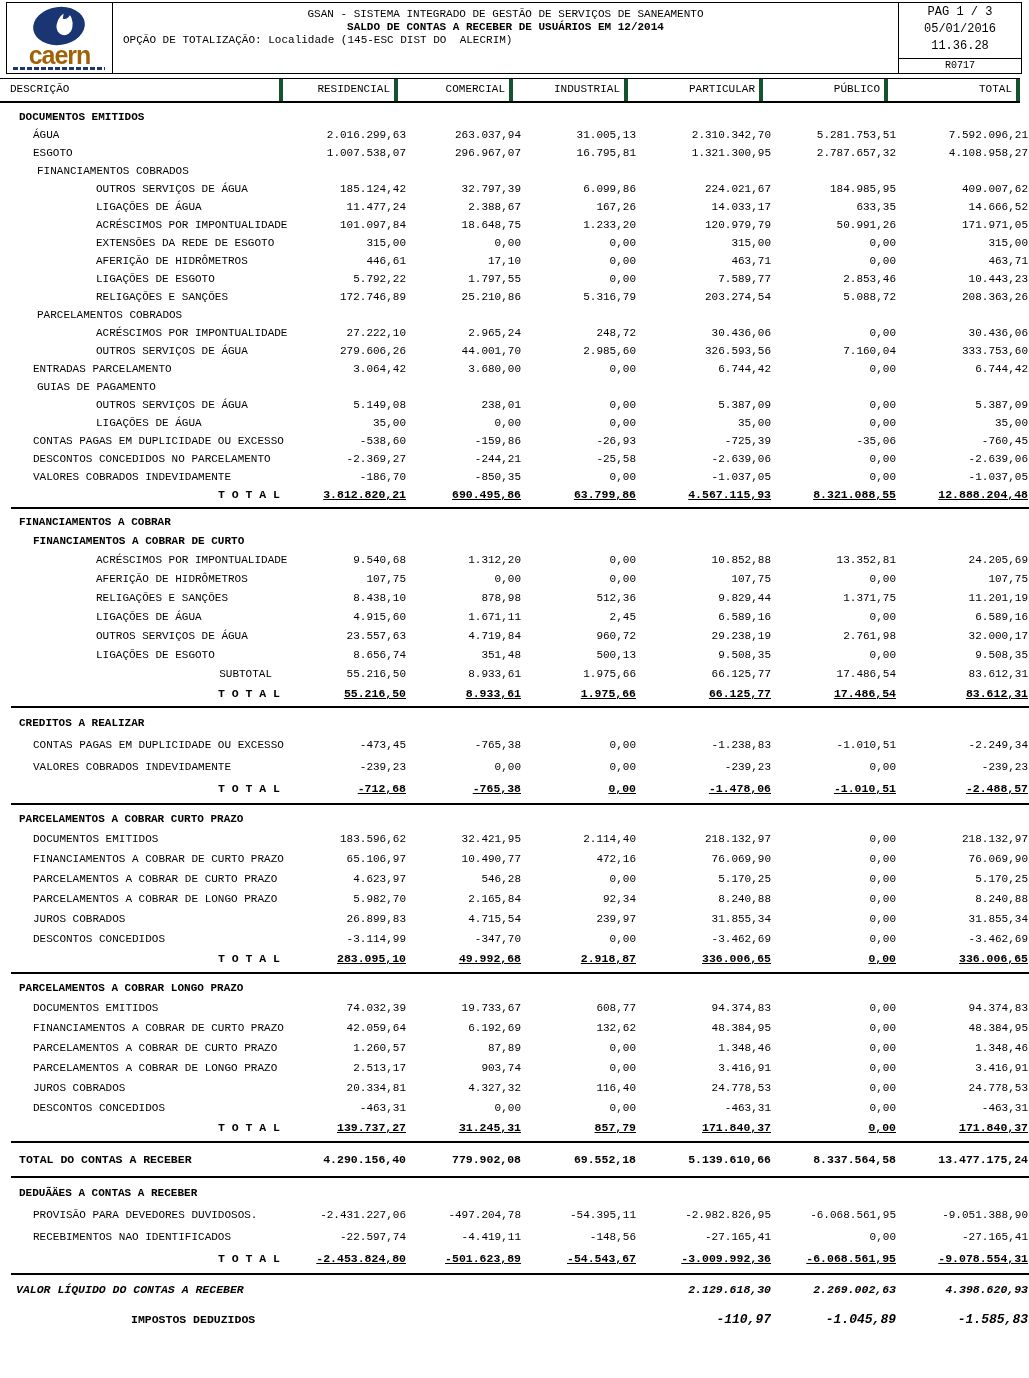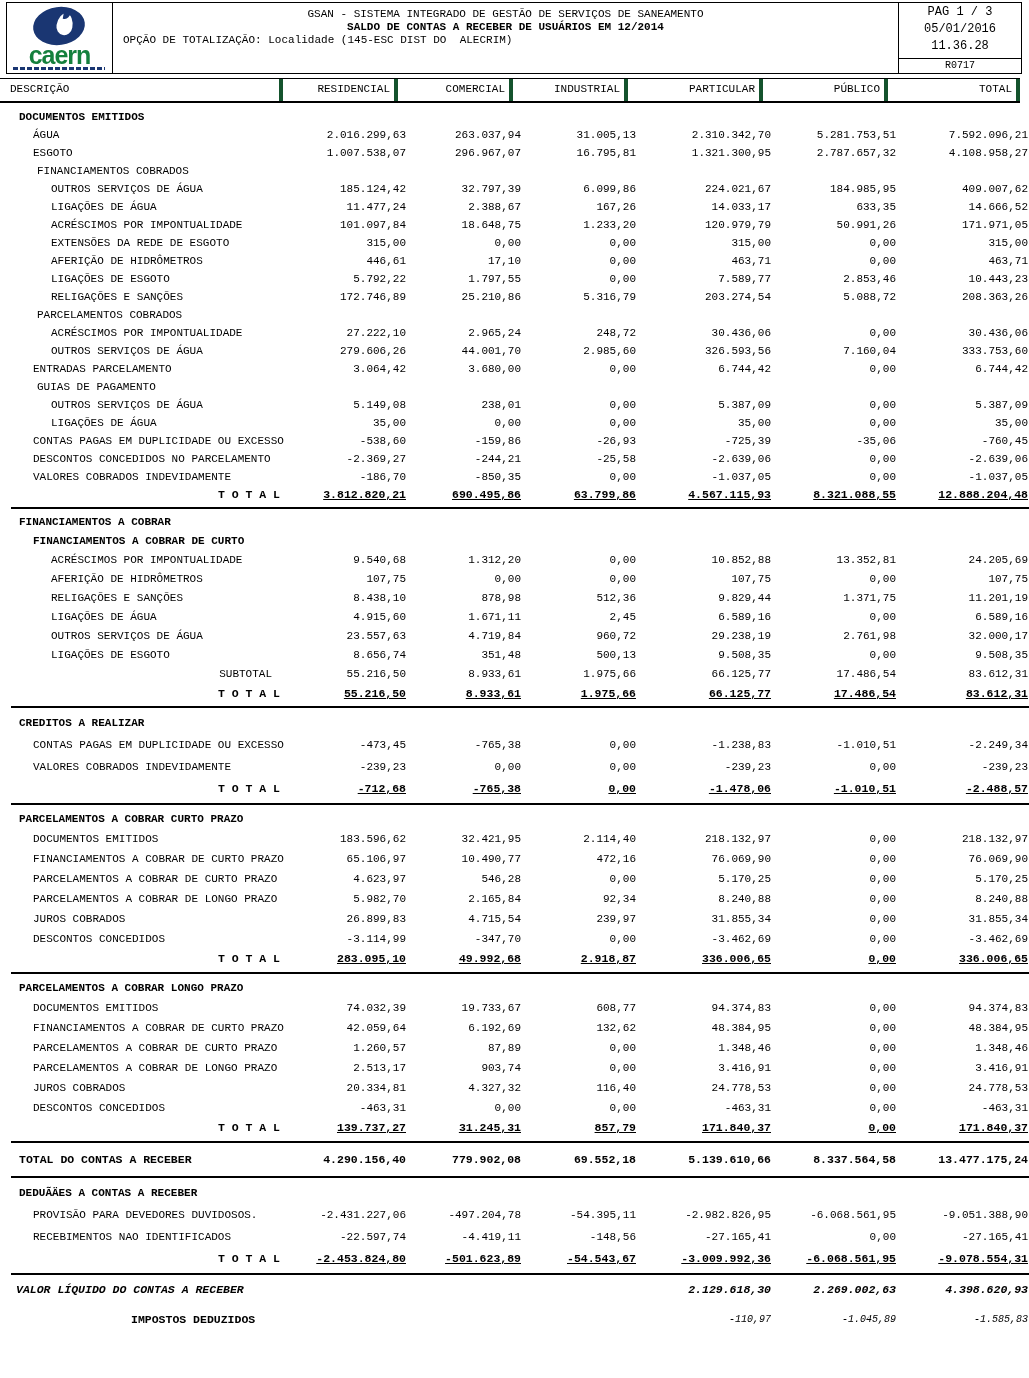--- a/index.html
+++ b/index.html
@@ -8,21 +8,21 @@
 
   
   .header{position:absolute;left:6px;top:2px;width:1014px;height:70px;border:1px solid #000;display:flex;}
   .logo-box{width:105px;border-right:1px solid #000;position:relative;}
   .logo-ellipse{position:absolute;left:26px;top:4px;width:52px;height:38px;background:#1a3672;border-radius:50%;transform:rotate(-8deg);}
   .logo-drop{position:absolute;left:24px;top:7px;width:16px;height:22px;background:#fff;
              border-radius:50% 50% 50% 50% / 60% 60% 40% 40%;transform:rotate(18deg);}
   .logo-drop:before{content:"";position:absolute;left:5px;top:-4px;width:7px;height:10px;background:#1a3672;border-radius:0 0 80% 0;}
   .logo-text{position:absolute;left:0;top:40px;width:100%;text-align:center;
              font-family:"Liberation Sans","DejaVu Sans",sans-serif;font-weight:bold;font-size:25px;
-             letter-spacing:-1px;color:#15803d;line-height:24px;}
+             letter-spacing:-1px;color:#a16207;line-height:24px;}
   .logo-tagline{position:absolute;left:6px;bottom:3px;width:92px;height:3px;
                 background:repeating-linear-gradient(90deg,#1a3672 0 5px,#fff 5px 7px);}
   .header-center{flex:1;padding-top:5px;line-height:13px;}
   .hc1{text-align:center;}
   .hc2{text-align:center;font-weight:bold;}
   .hc3{padding-left:10px;white-space:pre;}
   .header-right{width:122px;border-left:1px solid #000;display:flex;flex-direction:column;text-align:center;font-size:12px;}
   .hr-line{line-height:16px;padding-top:1px;}
   .hr-spacer{flex:1;}
   .hr-code{border-top:1px solid #000;font-size:10px;line-height:14px;}
@@ -37,30 +37,30 @@
   .tbody{position:absolute;left:0;top:104px;width:1020px;padding-left:11px;}
   .tsec{margin:4px 0 2px;}
   .trow{display:grid;grid-template-columns:283px 115px 115px 115px 135px 125px 132px;
         height:var(--rh,19px);line-height:var(--rh,19px);}
   .lbl{white-space:pre;overflow:hidden;}
   .val{text-align:right;padding-right:3px;white-space:pre;}
   .sec  .lbl{font-weight:bold;padding-left:8px;}
   .sub  .lbl{font-weight:bold;padding-left:22px;}
   .grp  .lbl{padding-left:26px;}
   .i1   .lbl{padding-left:22px;}
-  .i2   .lbl{padding-left:40px;}
+  .i2   .lbl{padding-left:40px;margin-left:45px;}
   .stot .lbl{text-align:right;padding-right:22px;}
   .tot  .lbl{font-weight:bold;text-align:right;padding-right:14px;font-size:11.5px;}
   .tot  .val{font-weight:bold;font-size:11.5px;text-decoration:underline;}
   .grand .lbl{font-weight:bold;padding-left:8px;font-size:11.5px;}
   .grand .val{font-weight:bold;font-size:11.5px;}
   .vl  .lbl{font-weight:bold;font-style:italic;padding-left:5px;font-size:11.5px;}
   .vl  .val{font-weight:bold;font-style:italic;font-size:11.5px;}
   .imp .lbl{font-weight:bold;padding-left:120px;font-size:11.5px;}
-  .imp .val{font-weight:normal;font-style:italic;font-size:10px;}
+  .imp .val{font-weight:bold;font-style:italic;font-size:13px;}
   .hsep{border:0;border-top:2px solid #000;margin:3px 0;}
   .footer-block{}
 </style>
 </head>
 <body>
 
 <div class="page">
 
   <div class="header">
     <div class="logo-box">

